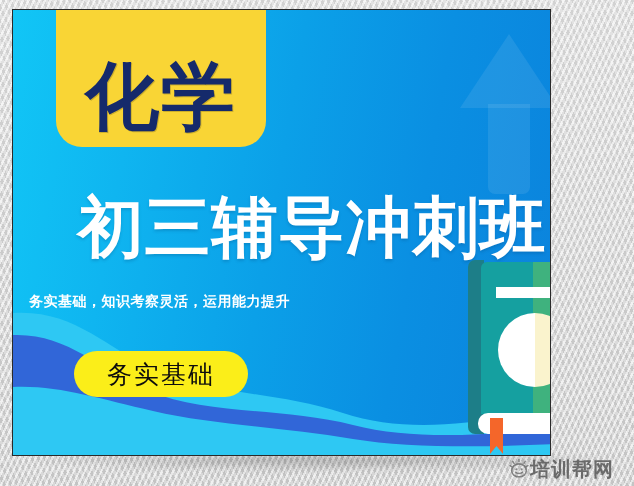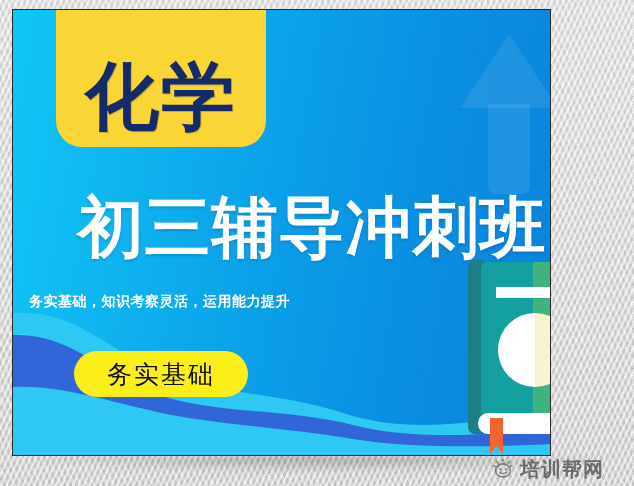--- a/index.html
+++ b/index.html
@@ -239,22 +239,21 @@
   }
 
   
   #watermark {
     position: absolute;
     left: 492px;
     top: 455px;
     height: 28px;
     display: flex;
     align-items: center;
-    gap: 6px;
-    padding: 0 0;
+    padding: 0 16px;
   }
   #watermark-icon {
     width: 22px; height: 22px;
     display: block;
     opacity: 0.72;
   }
   #watermark-label {
     font-family: "DejaVu Sans", "Liberation Sans", sans-serif;
     font-size: 20px;
     font-weight: 700;

